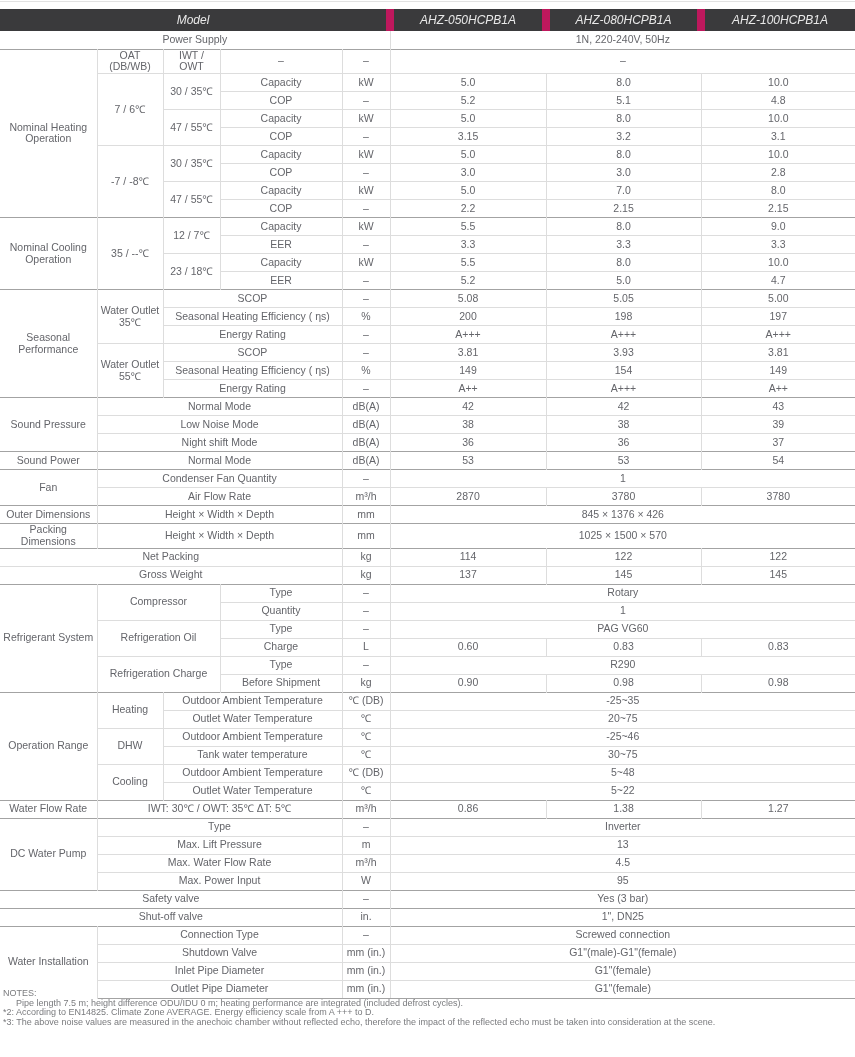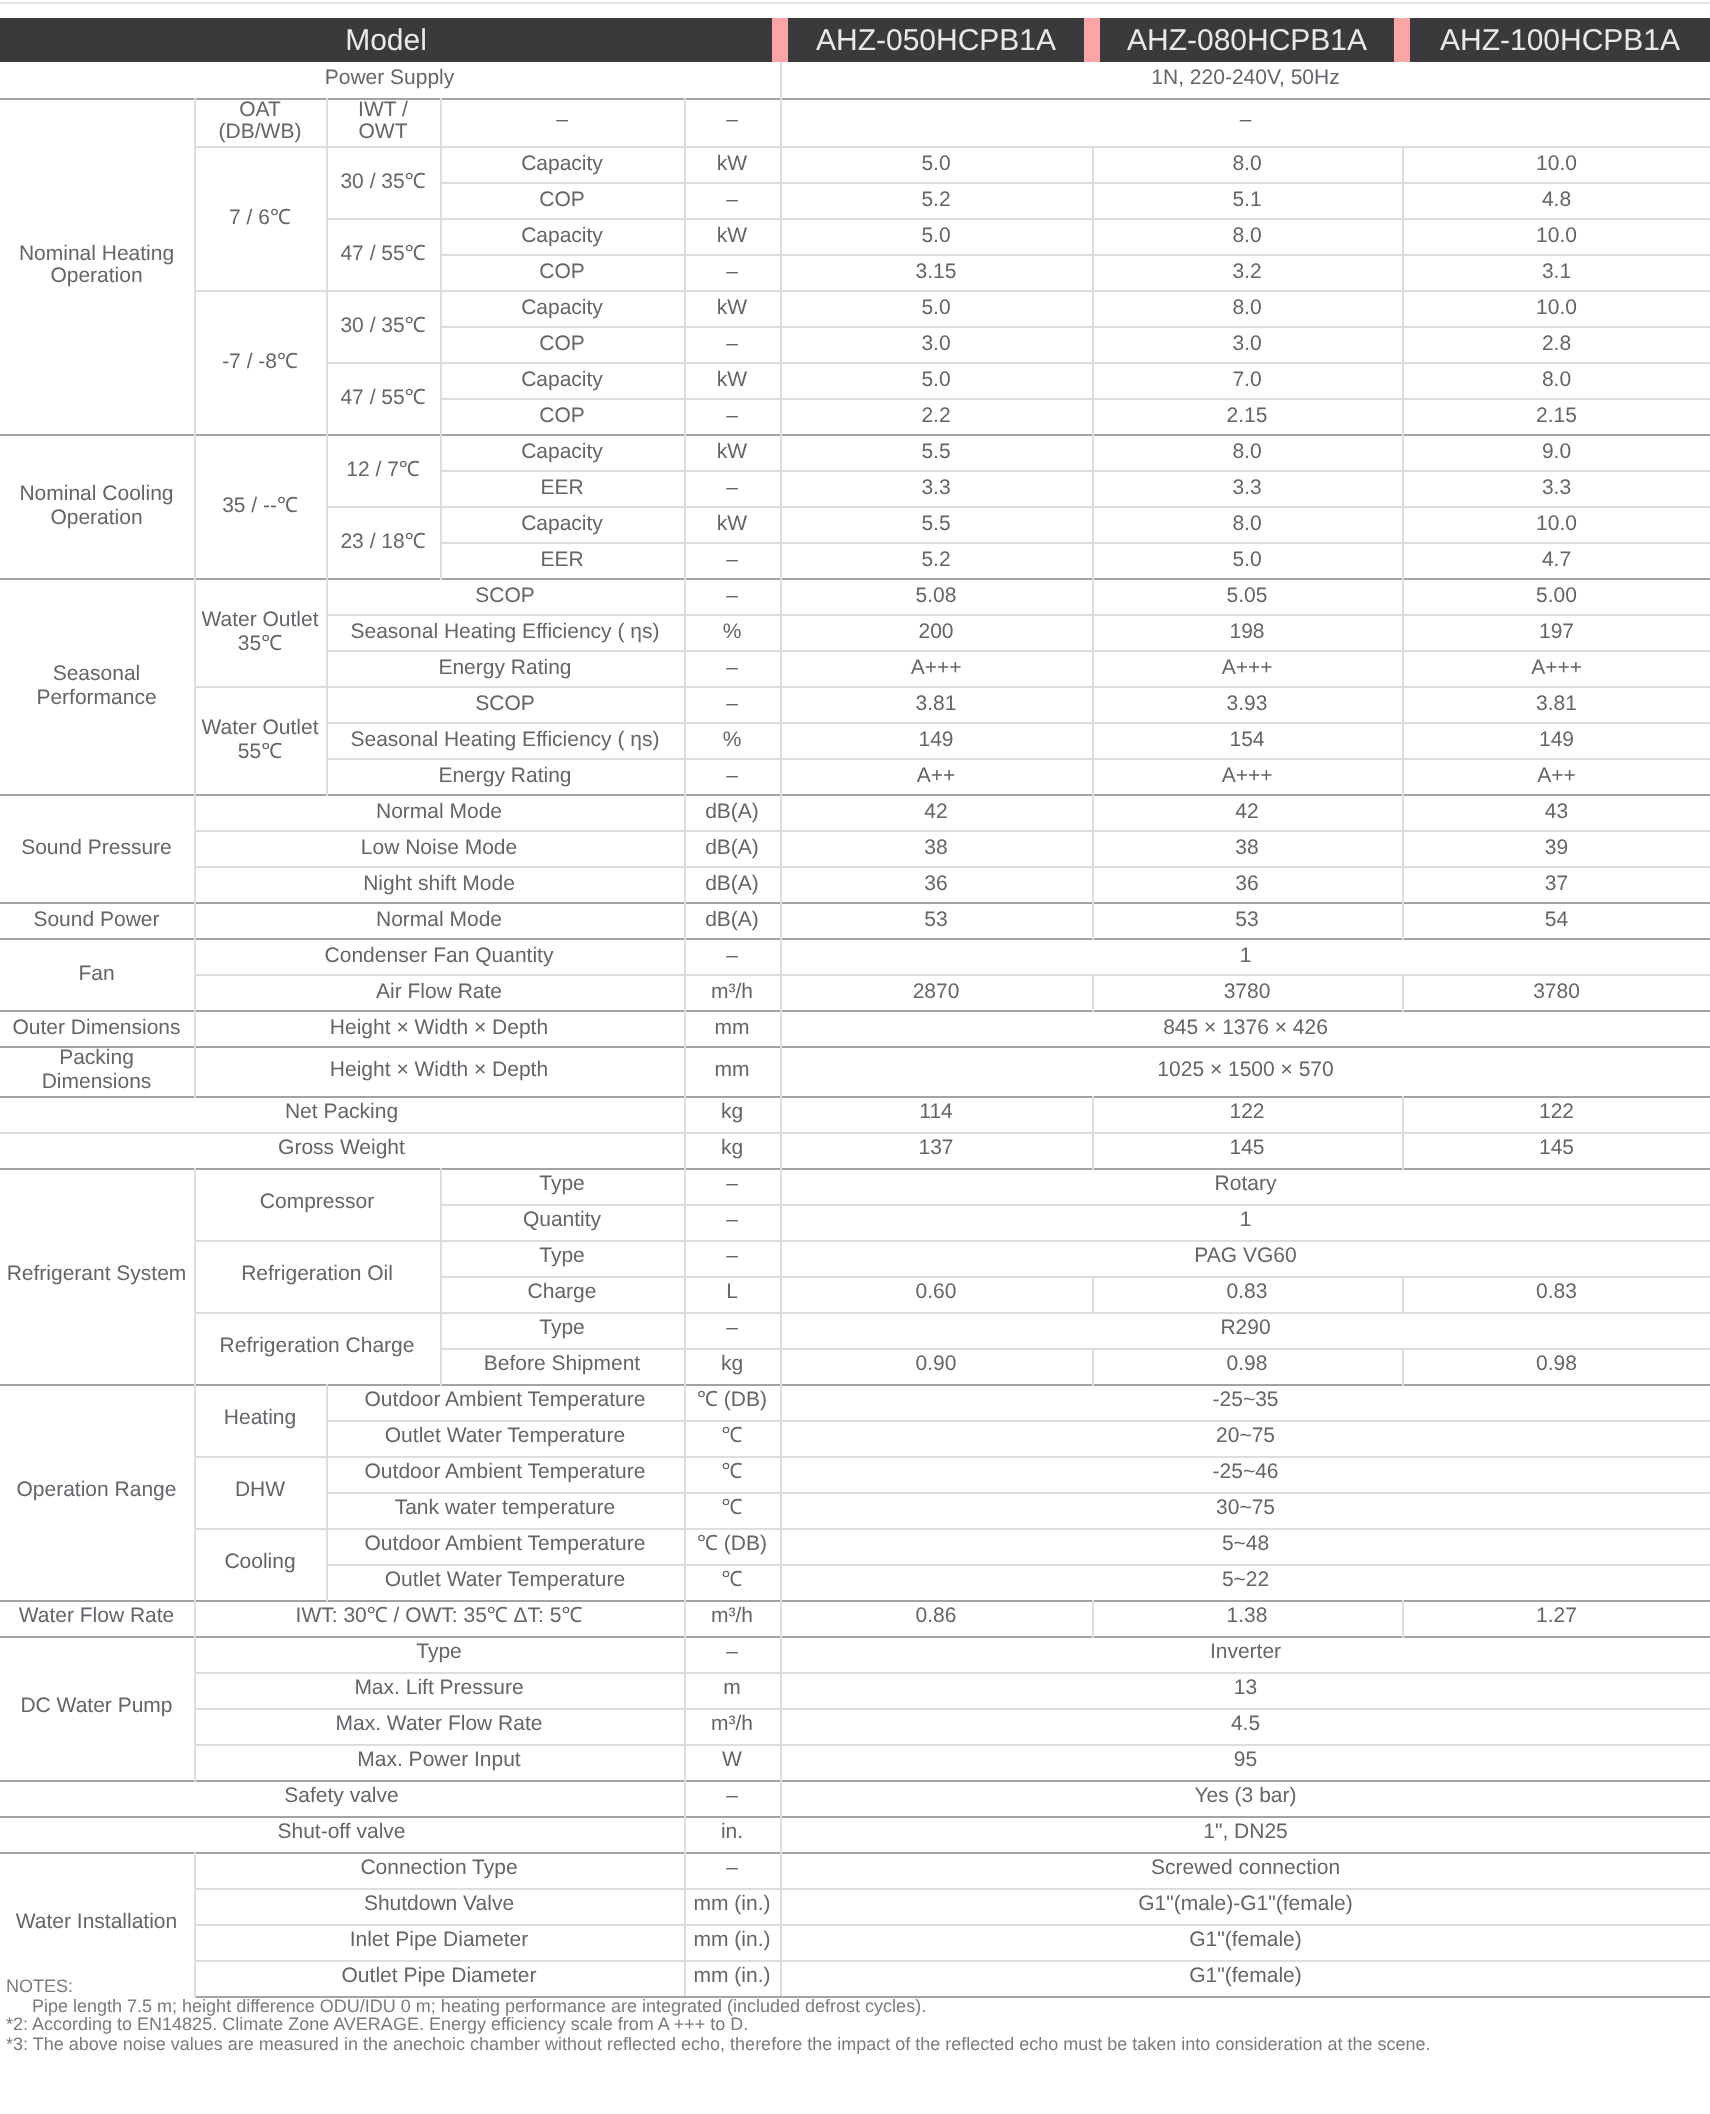--- a/index.html
+++ b/index.html
@@ -3,23 +3,23 @@
 <meta charset="utf-8">
 <style>
   html,body { margin:0; padding:0; background:#ffffff; }
   .page { position:relative; width:855px; height:1057px; background:#ffffff;
           font-family:"Liberation Sans", sans-serif; overflow:hidden; }
   .topline { position:absolute; top:1px; left:0; width:855px; height:0;
              border-top:1px solid #e2e2e2; }
 
   table.spec { position:absolute; top:9px; left:0; width:855px;
                border-collapse:collapse; table-layout:fixed; }
-  .spec th { background:#3a3a3c; color:#e9e9e9; font-weight:400; font-size:15px;
-             height:22px; padding:0; text-align:center; }
-  .spec th.m { border-left:8px solid #fca5a5; }
+  .spec th { background:#3a3a3c; color:#e9e9e9; font-weight:400; font-size:12px;
+             height:22px; padding:0; text-align:center;font-style:italic; }
+  .spec th.m { border-left:8px solid #be185d; }
 
   .spec tbody tr { height:18px; }
   .spec td { border-top:1px solid #dddddd; border-right:1px solid #dddddd;
              font-size:10.5px; color:#64656a; text-align:center;
              vertical-align:middle; padding:0 2px; line-height:1.12;
              overflow:hidden; }
   .spec td.clast { border-right:none; }
   .spec tbody tr:first-child td { border-top:none; }
   .spec tr.sec td { border-top:1px solid #a3a3a3; }
   .spec tbody tr:last-child td { border-bottom:1px solid #a3a3a3; }

